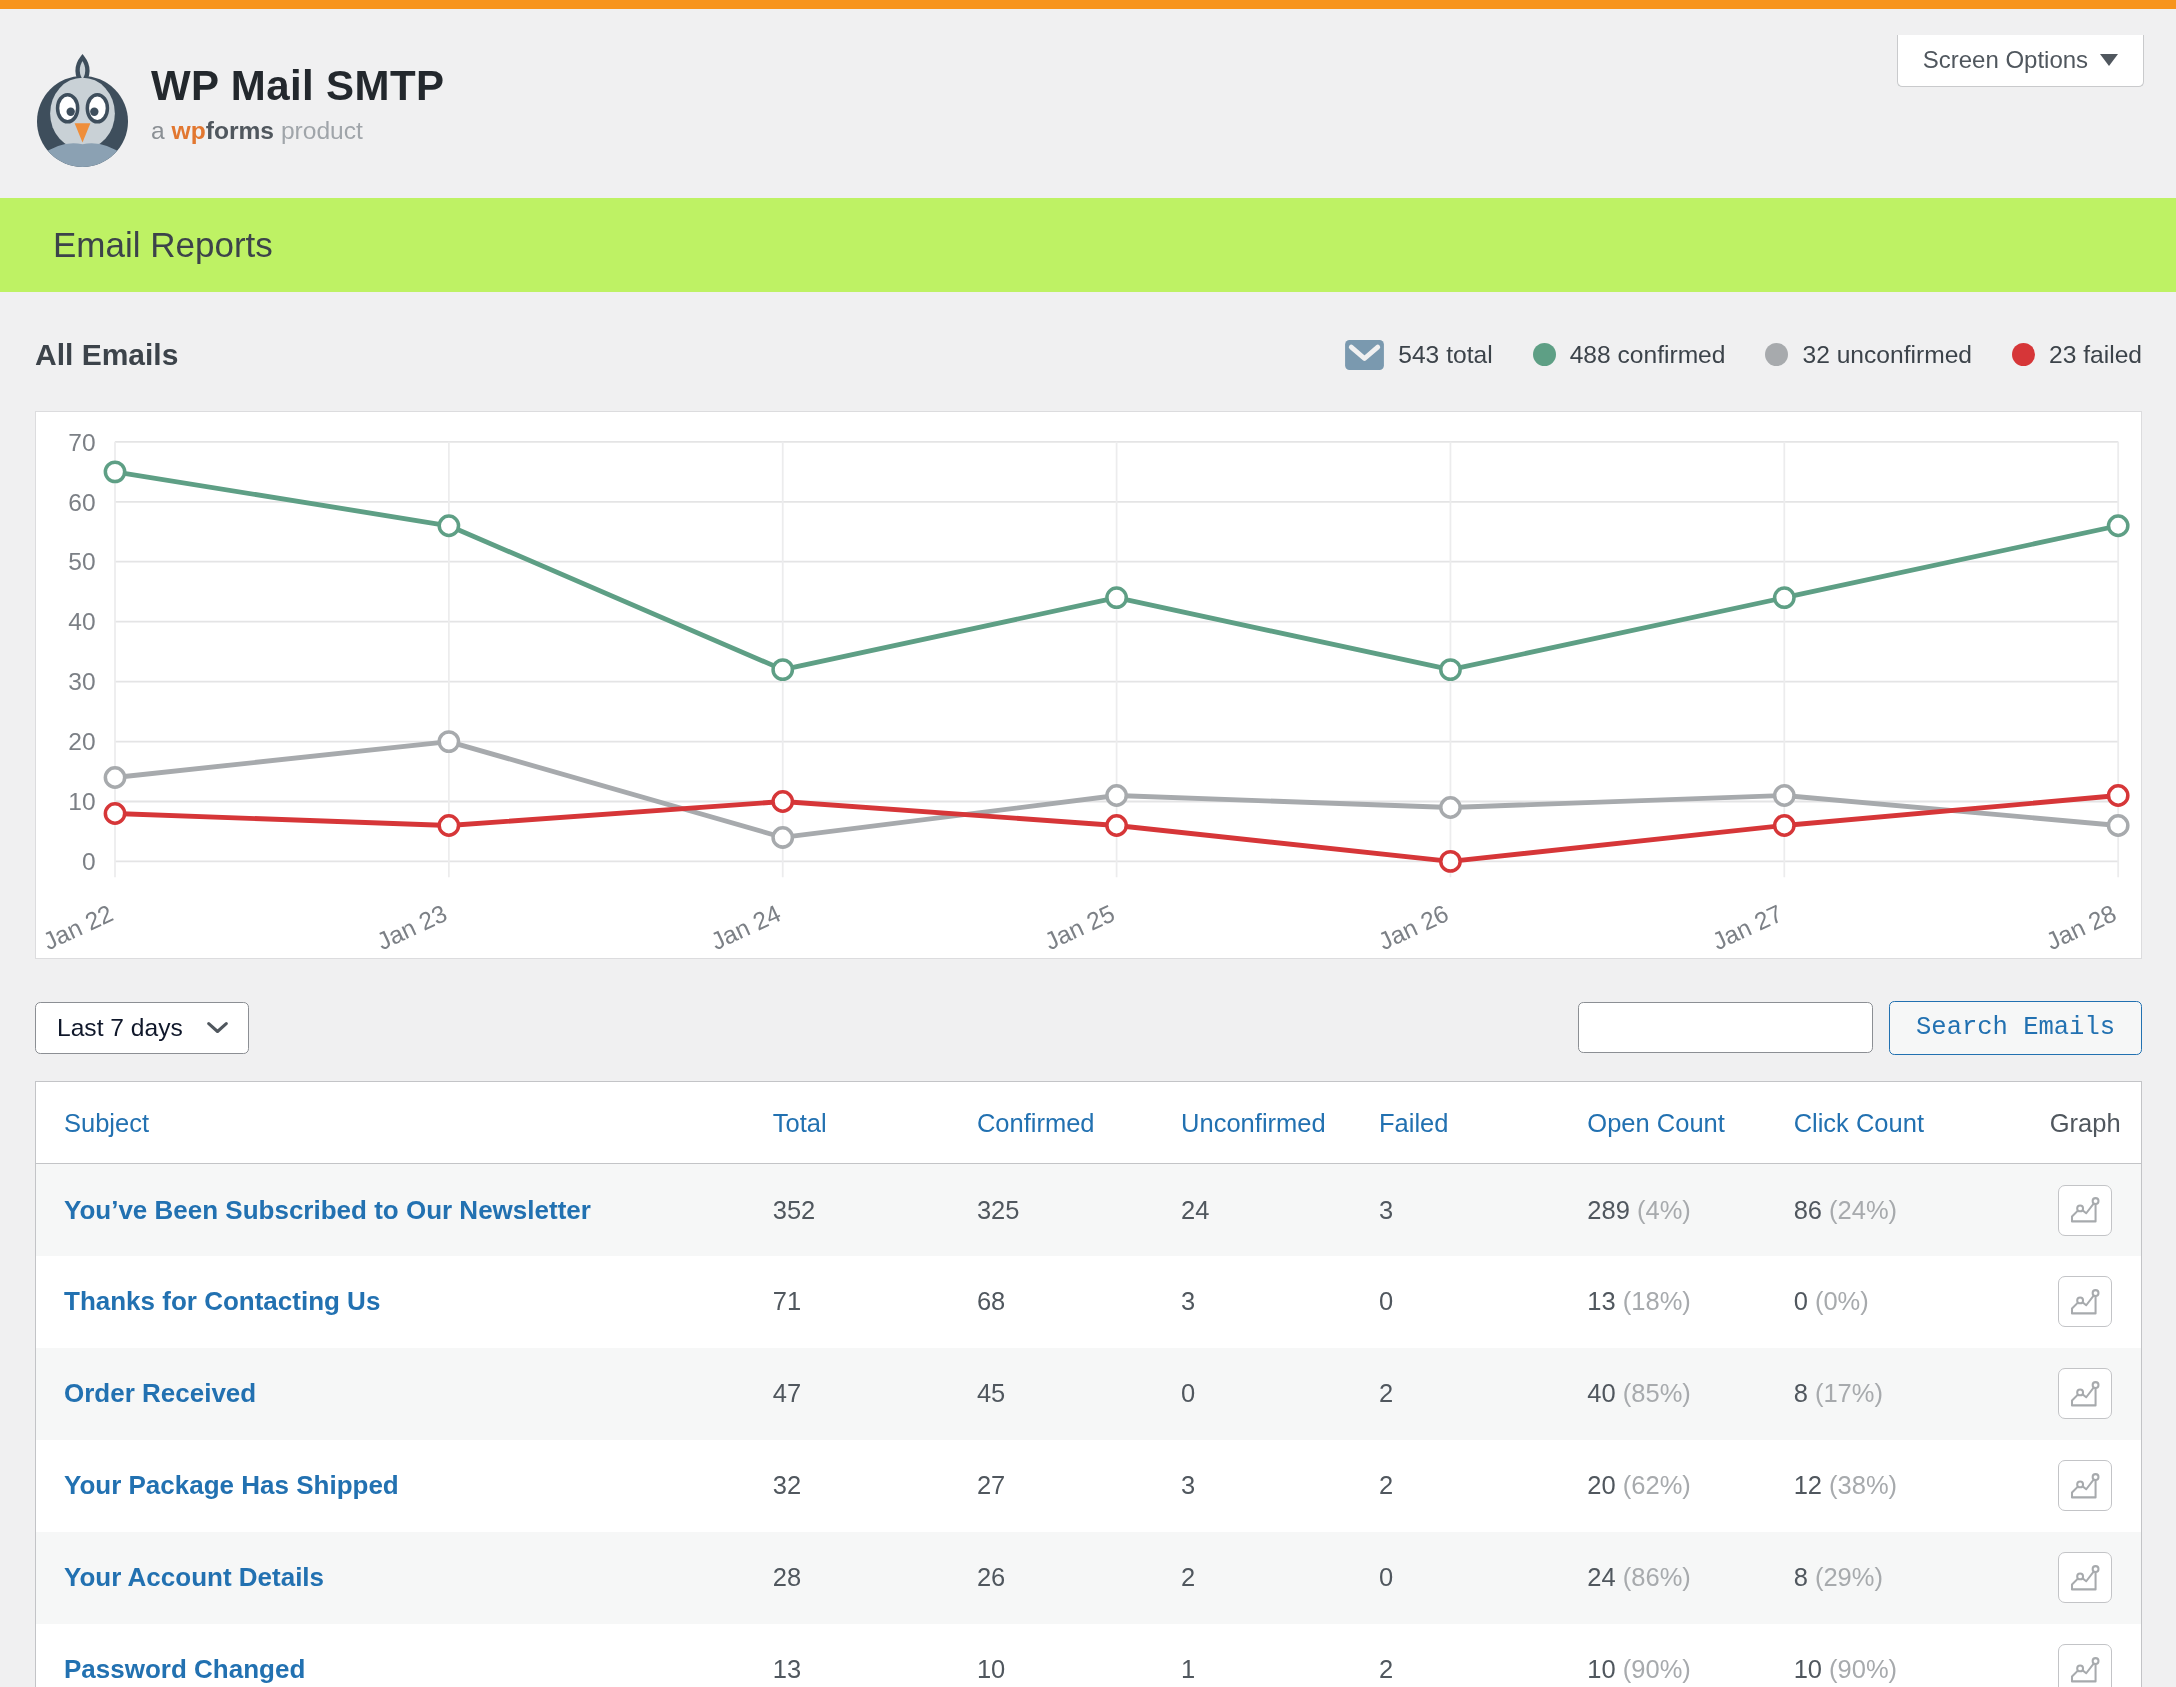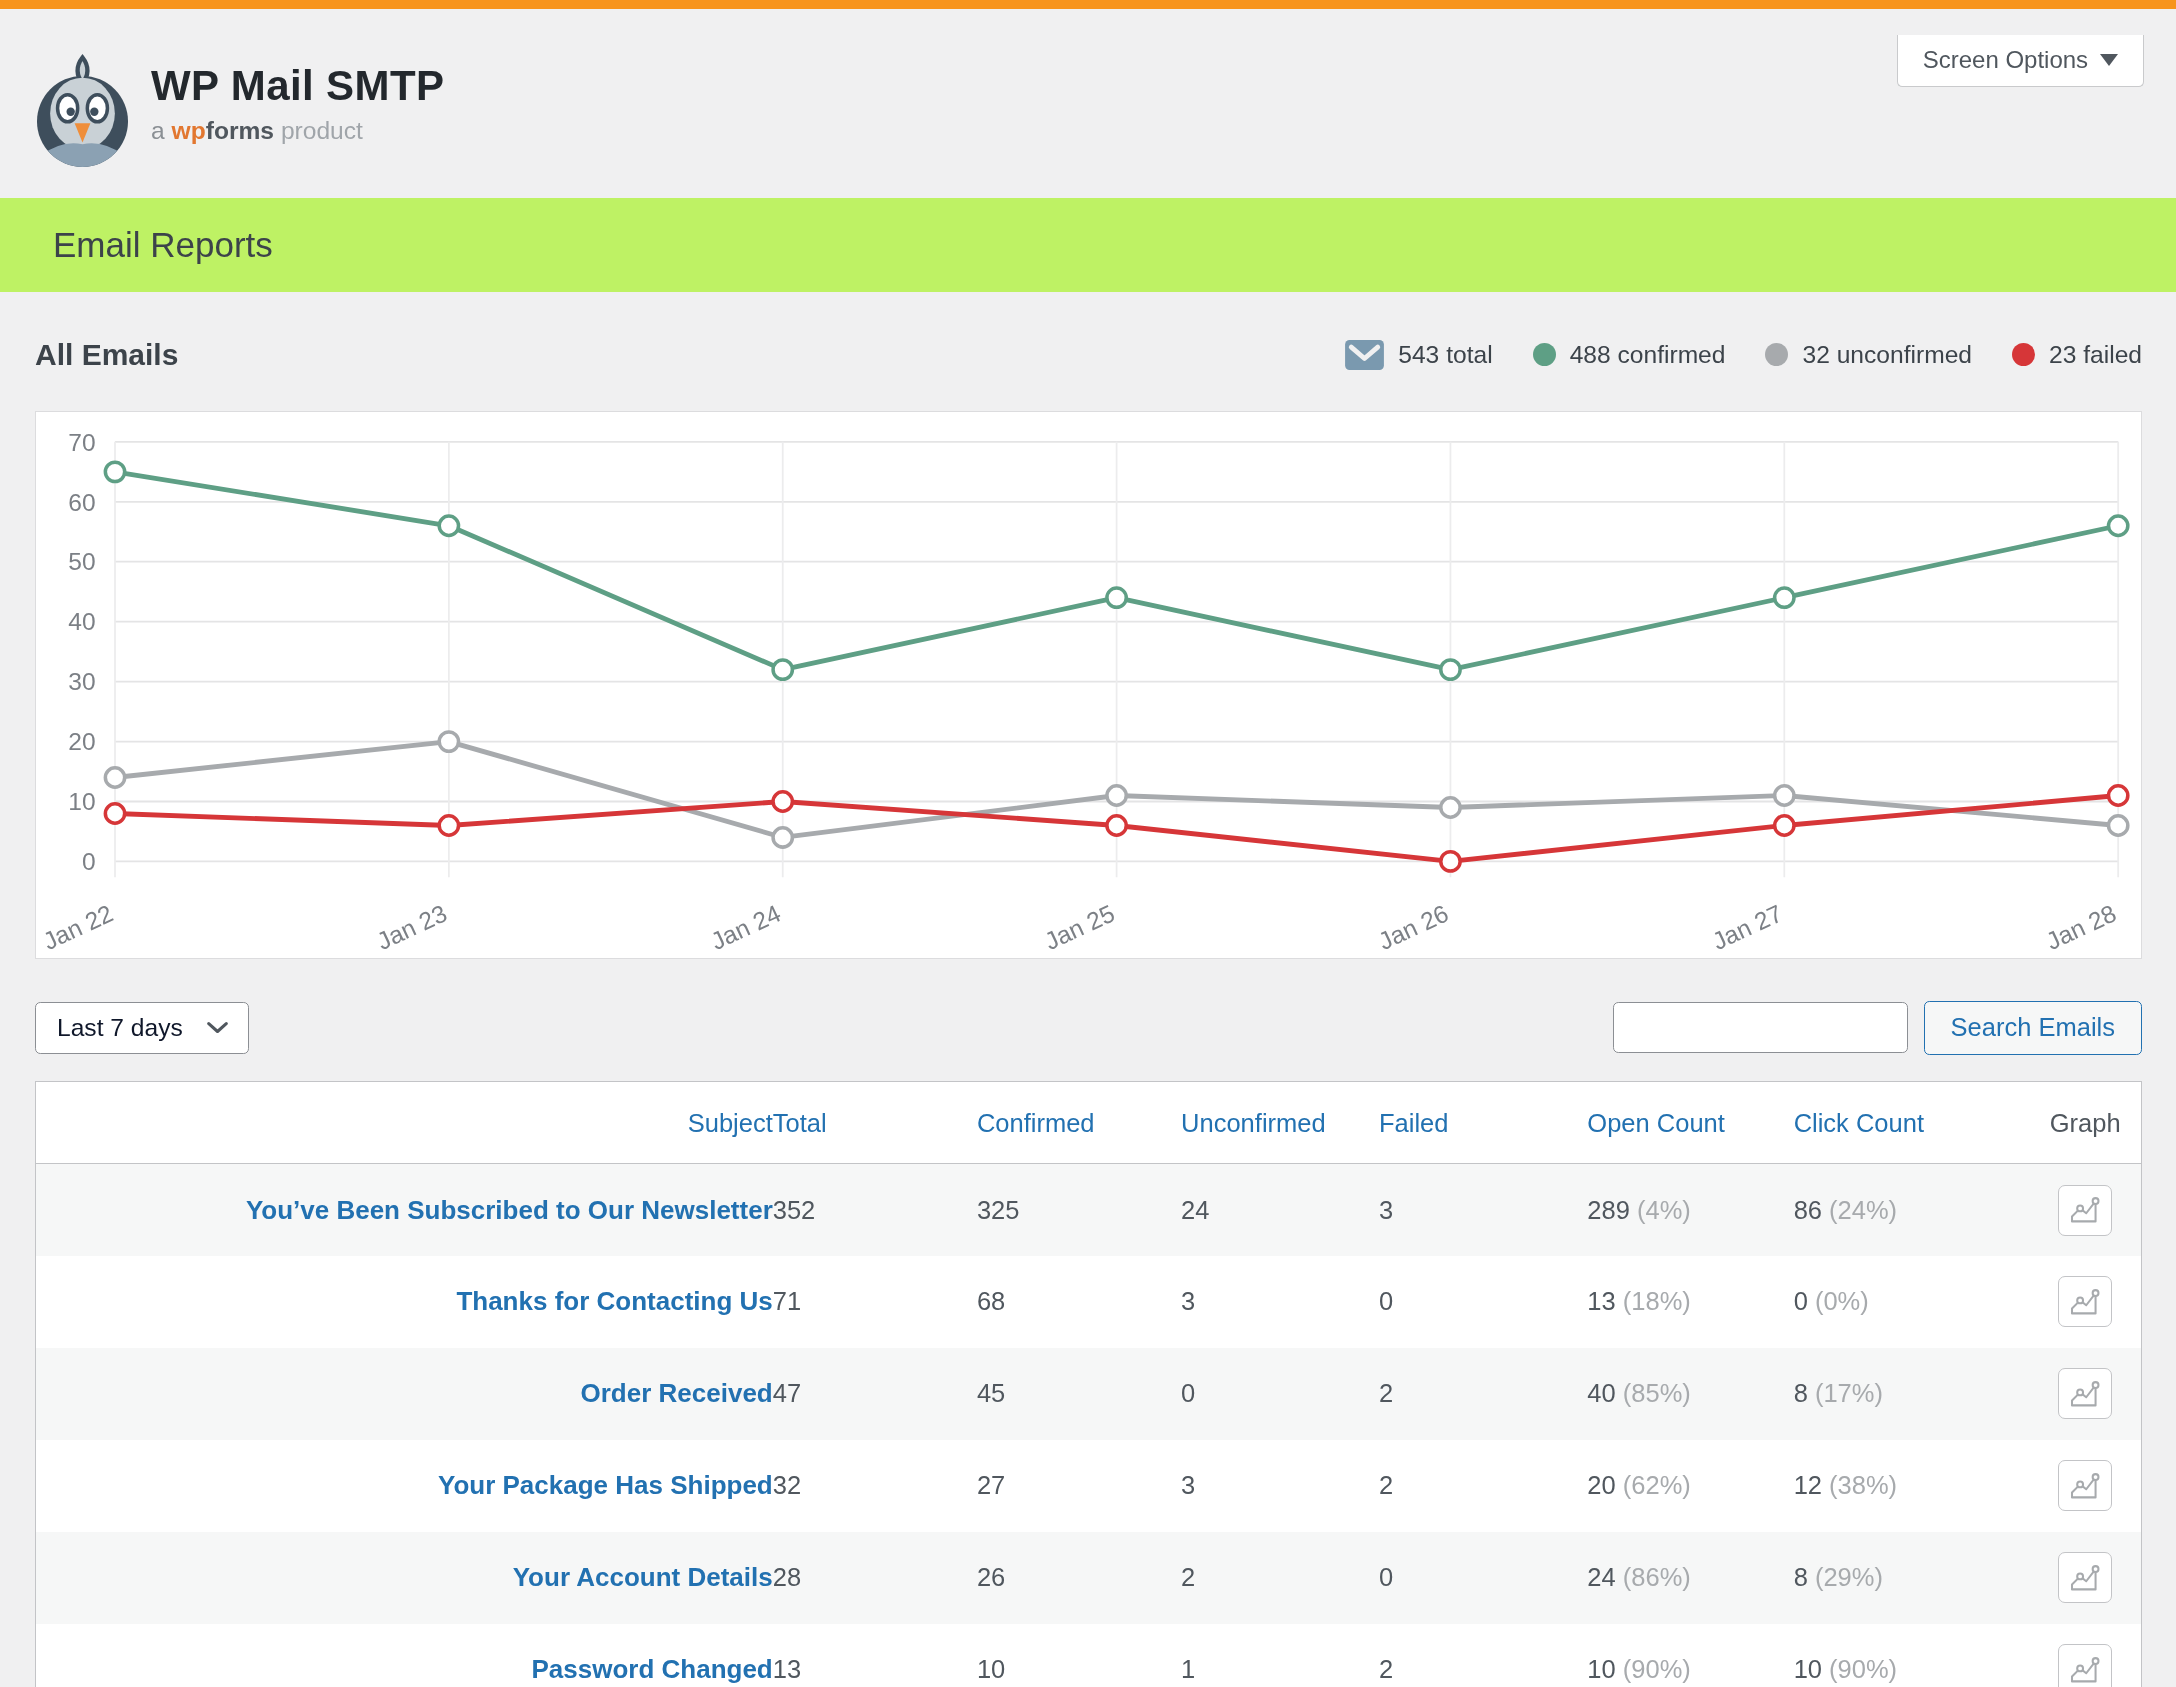--- a/index.html
+++ b/index.html
@@ -44,28 +44,28 @@
 
   
   .filter-row { margin-top:42px; display:flex; align-items:center; }
   .range-select-wrap { position:relative; display:inline-block; }
   .range-select { appearance:none; -webkit-appearance:none; -moz-appearance:none; background:#fff; border:0.9px solid #8c8f94;
     border-radius:5.3px; font-size:24.6px; color:#0f172a; padding:11.4px 65px 11.4px 21px; font-family:inherit; cursor:pointer; }
   .select-caret { position:absolute; right:21px; top:50%; transform:translateY(-50%); pointer-events:none; line-height:0; }
   .filter-spacer { flex:1; }
   .search-input { width:295px; height:51px; background:#fff; border:0.9px solid #8c8f94; border-radius:5.3px; font-size:24.6px; padding:0 17.6px; font-family:inherit; }
   .search-btn { margin-left:16px; height:54px; padding:0 26px; background:#f6f7f7; border:1.8px solid #2271b1; border-radius:5.3px;
-    color:#2271b1; font-size:25.5px; font-family:Liberation Sans, sans-serif; cursor:pointer; }
+    color:#2271b1; font-size:25.5px; font-family:Liberation Mono, monospace; cursor:pointer; }
 
   
   .table-card { margin-top:26px; background:#fff; border:0.9px solid #c3c4c7; border-bottom:none; }
   table { width:100%; border-collapse:collapse; table-layout:fixed; }
   thead th { font-size:25.5px; font-weight:400; color:#2271b1; text-align:left; padding:27px 0 25.5px; border-bottom:0.9px solid #c3c4c7; cursor:pointer; }
   thead th.not-sortable { color:#50575e; cursor:default; }
-  thead th.col-subject, td.col-subject { padding-left:28px;text-align:right; }
+  thead th.col-subject, td.col-subject { padding-left:28px; }
   thead th.col-graph { text-align:center; }
   tbody td { font-size:25.5px; color:#50575e; height:92px; padding:0; }
   tbody tr.alt { background:#f6f7f7; }
   td.col-subject a { color:#2271b1; font-weight:600; text-decoration:none; font-size:26px; }
   .pct { color:#a7aaad; }
   td.col-graph { text-align:center; }
   .graph-btn { width:54px; height:51px; background:#fff; border:1.8px solid #c3c4c7; border-radius:7px; display:inline-flex;
     align-items:center; justify-content:center; cursor:pointer; padding:0; }
   .graph-btn svg { width:30px; height:26px; display:block; }
 </style>

